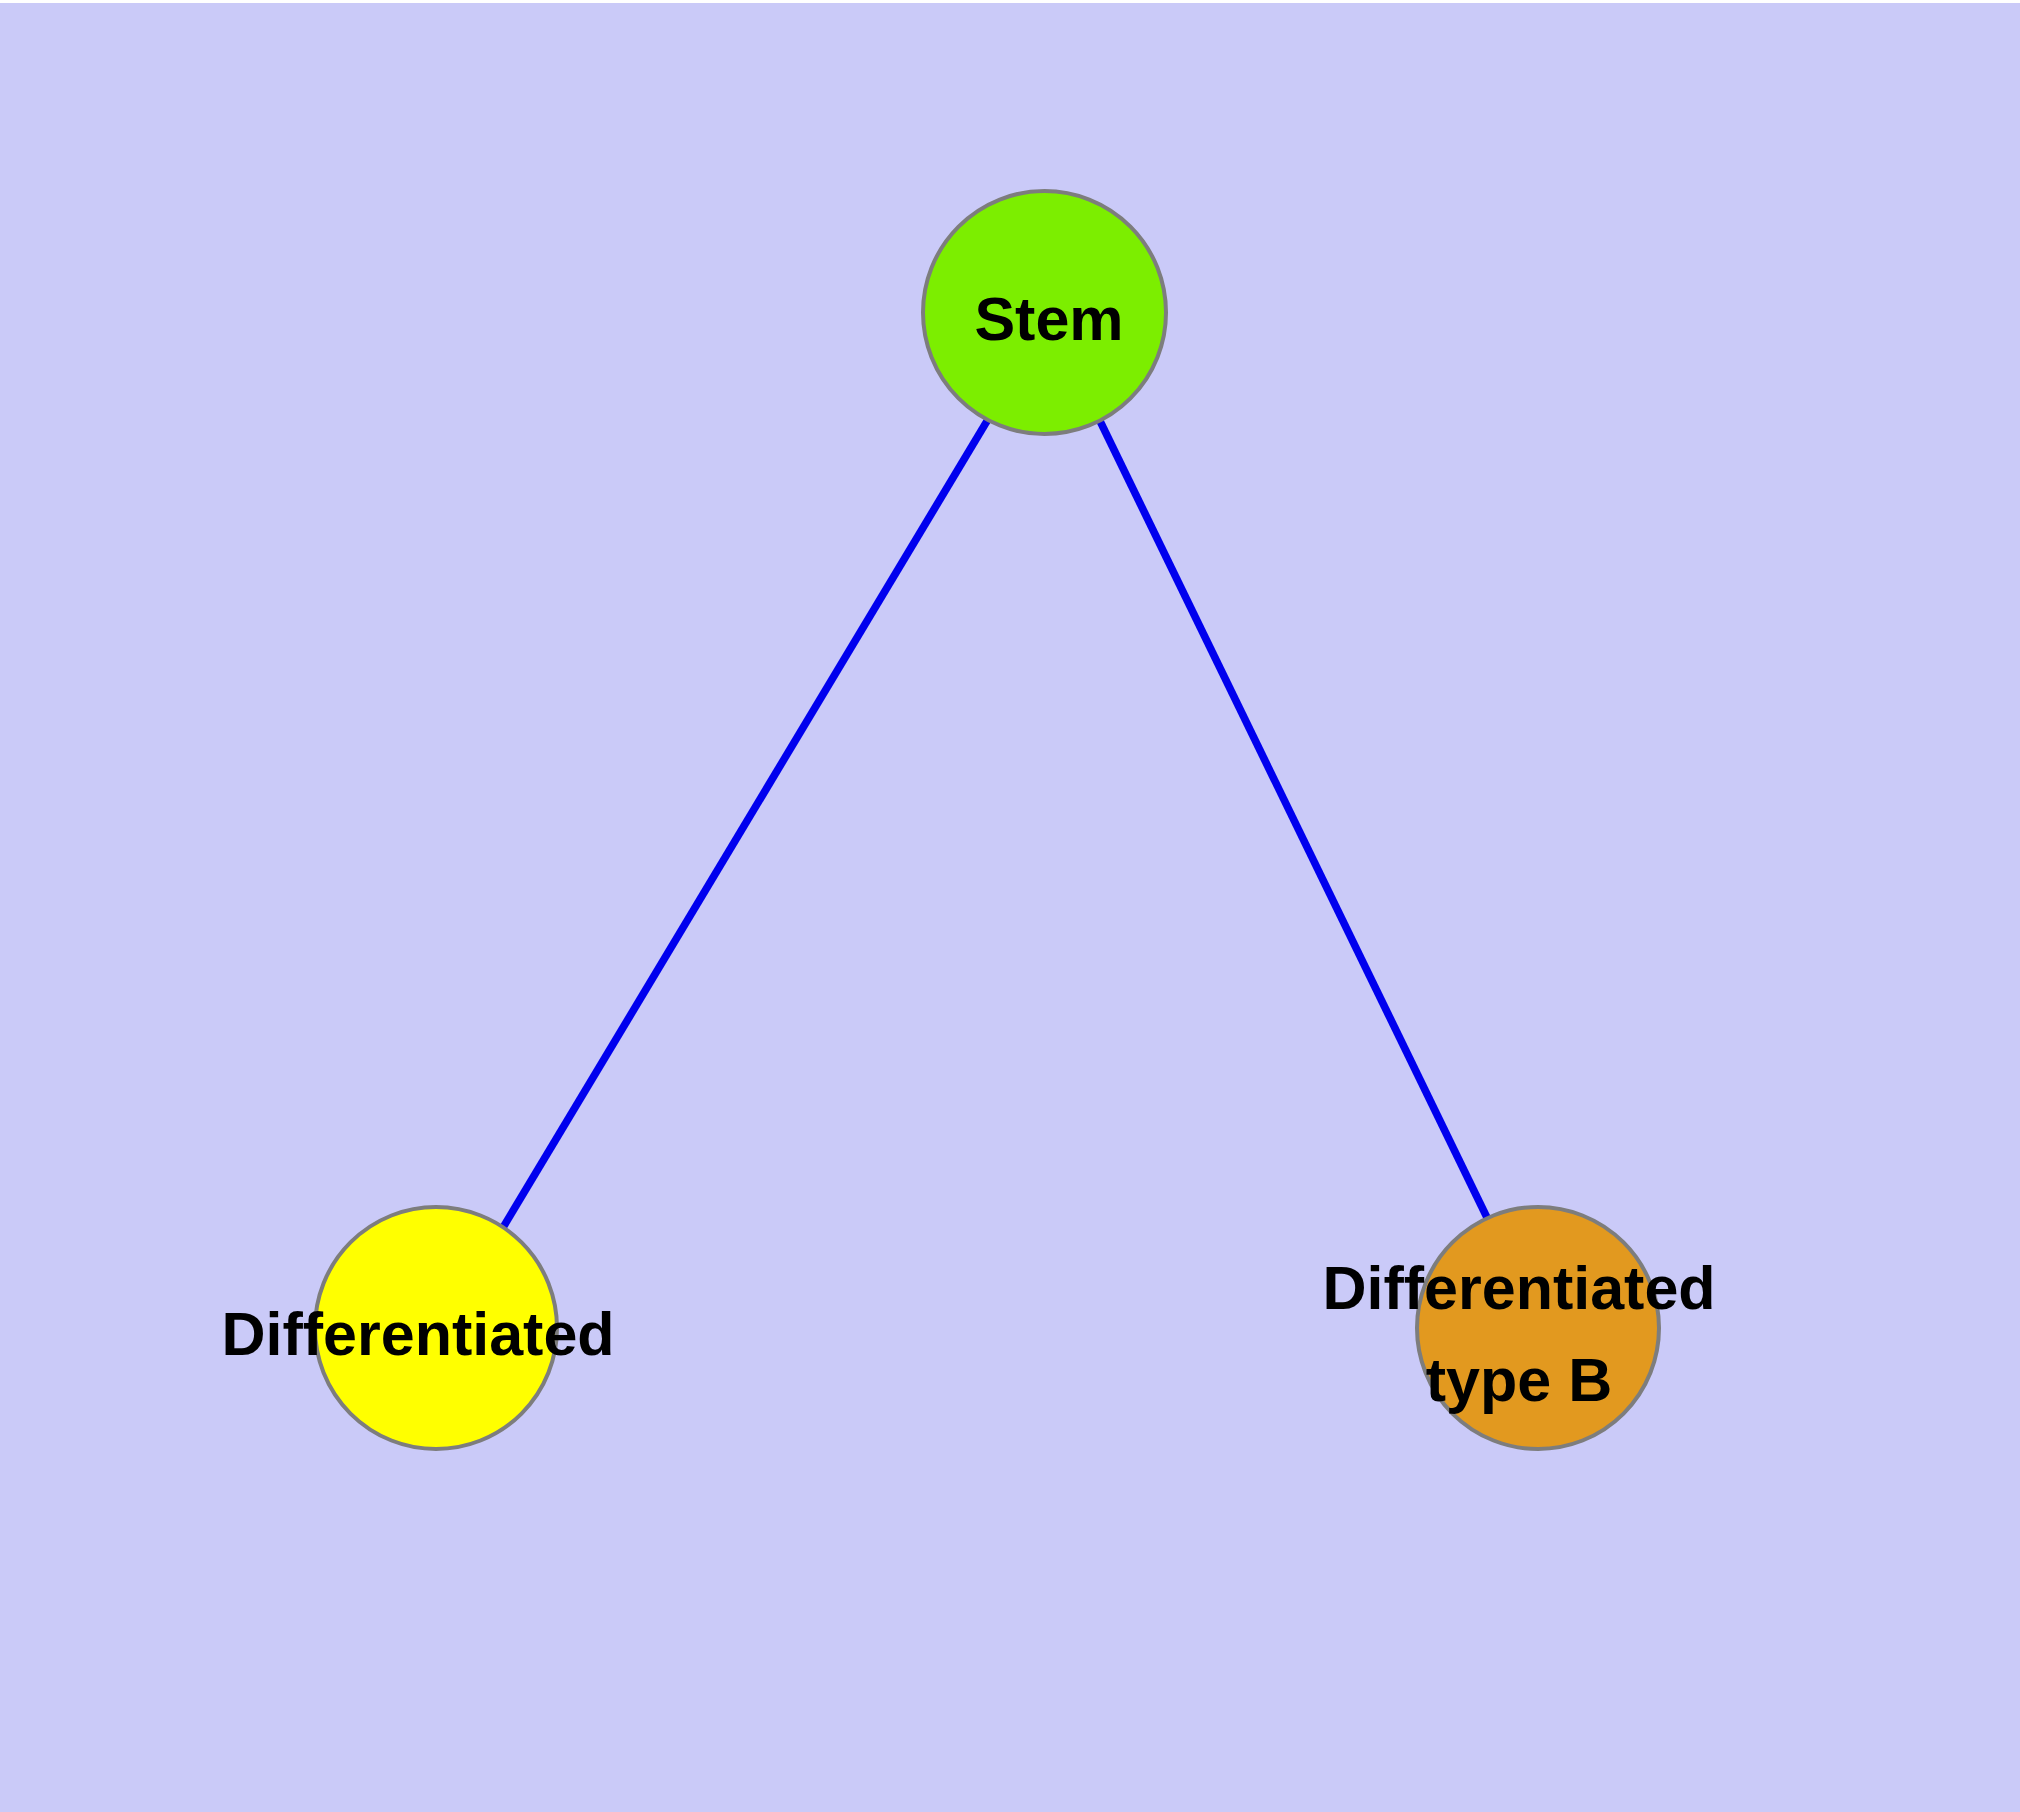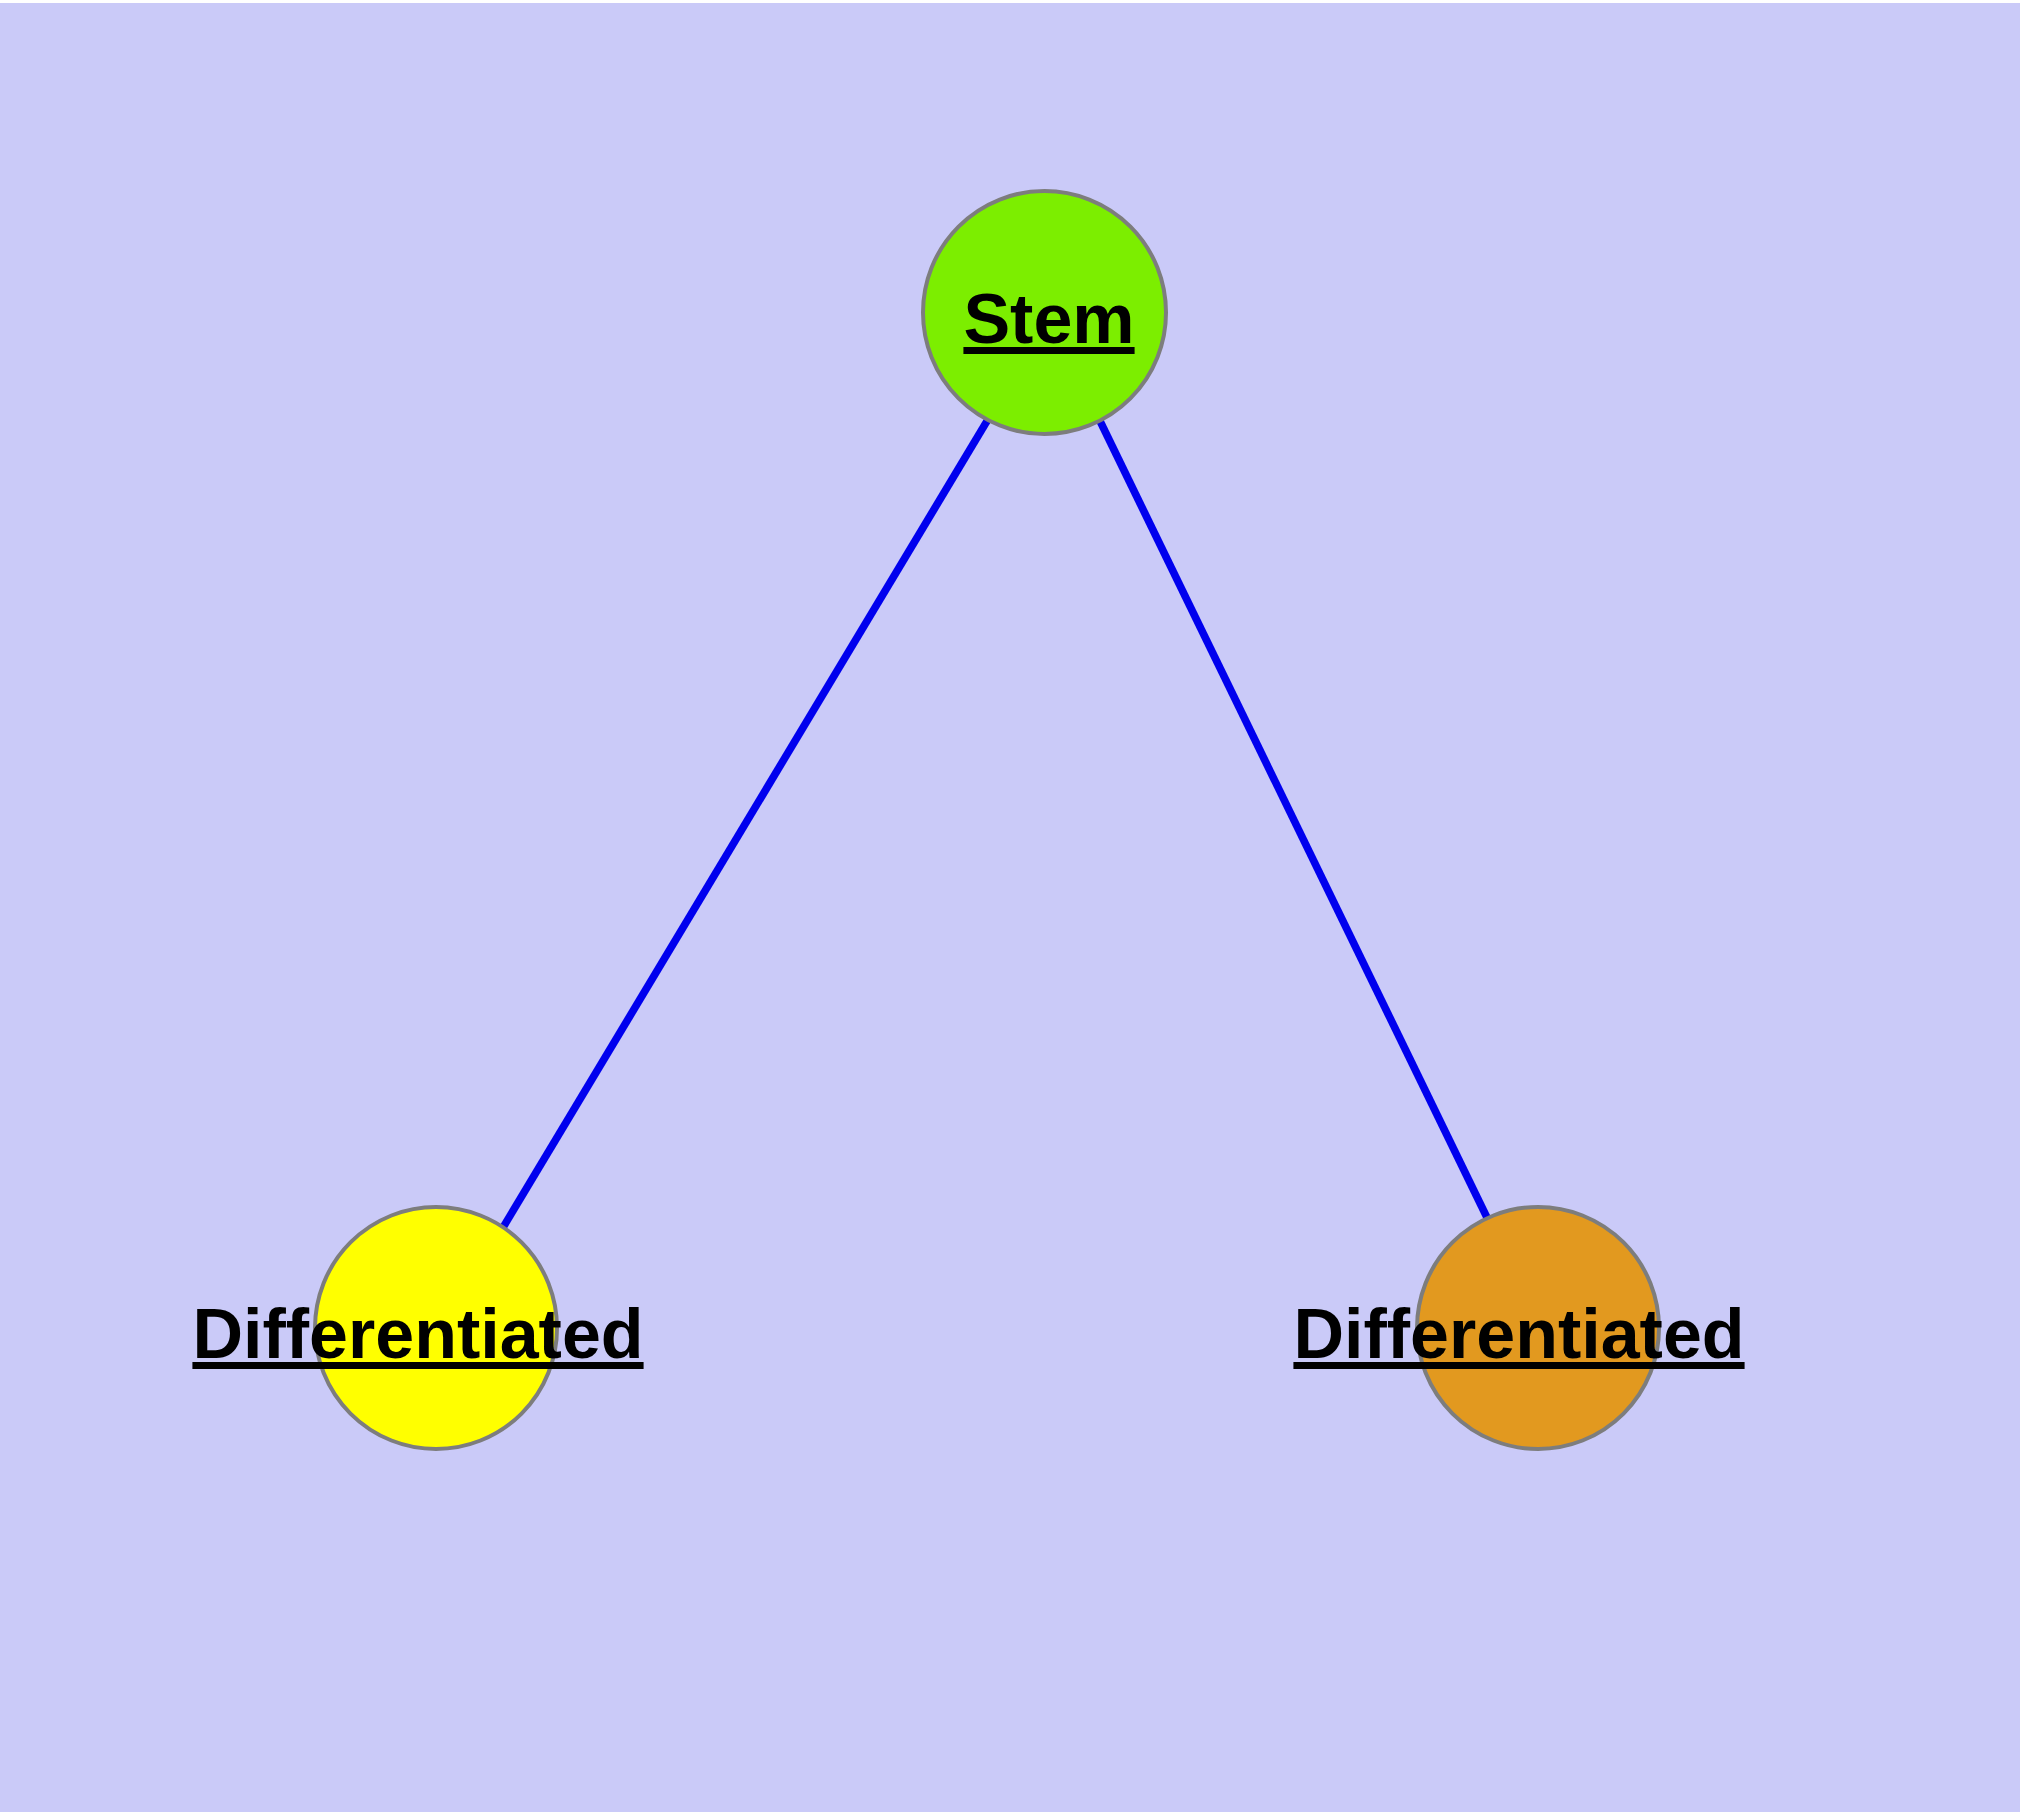--- a/index.html
+++ b/index.html
@@ -33,25 +33,24 @@
     position: absolute;
     border-radius: 50%;
     box-sizing: border-box;
     border: 4.2px solid #7D7D7D;
   }
   .node-label {
     position: absolute;
     transform: translate(-50%, -50%);
     text-align: center;
     font-weight: bold;
-    font-size: 70px;
+    font-size: 61px;
     line-height: 92px;
     color: #000000;
     white-space: nowrap;
-    text-decoration: underline;
   }
 </style>
 </head>
 <body>
 
 <div class="canvas" style="width: 2021px; height: 1812px; background: rgb(202, 202, 248);">
   <svg class="edges-layer" id="edges-svg" xmlns="http://www.w3.org/2000/svg" viewBox="0 0 2384 2138">
       <line x1="1238" y1="374" x2="519" y2="1572" stroke="#0000EE" stroke-width="9"></line>
       <line x1="1238" y1="374" x2="1820" y2="1572" stroke="#0000EE" stroke-width="9"></line>
     </svg>
@@ -60,17 +59,18 @@
       <div class="node-label" style="left: 1049px; top: 319px; color: rgb(0, 0, 0);">
         <div>Stem</div>
       </div>
       <div class="node-circle" style="width: 246px; height: 246px; left: 313px; top: 1205px; background: rgb(255, 255, 0); border-color: rgb(125, 125, 125); border-width: 4.2px;"></div>
       <div class="node-label" style="left: 418px; top: 1334px; color: rgb(0, 0, 0);">
         <div>Differentiated</div>
       </div>
       <div class="node-circle" style="width: 246px; height: 246px; left: 1415px; top: 1205px; background: rgb(226, 153, 31); border-color: rgb(125, 125, 125); border-width: 4.2px;"></div>
       <div class="node-label" style="left: 1519px; top: 1334px; color: rgb(0, 0, 0);">
         <div>Differentiated</div>
+        <div>type B</div>
       </div>
     </div>
   <div class="top-strip" style="background: rgb(255, 255, 255);"></div>
 </div>
 
 
 </body></html>

